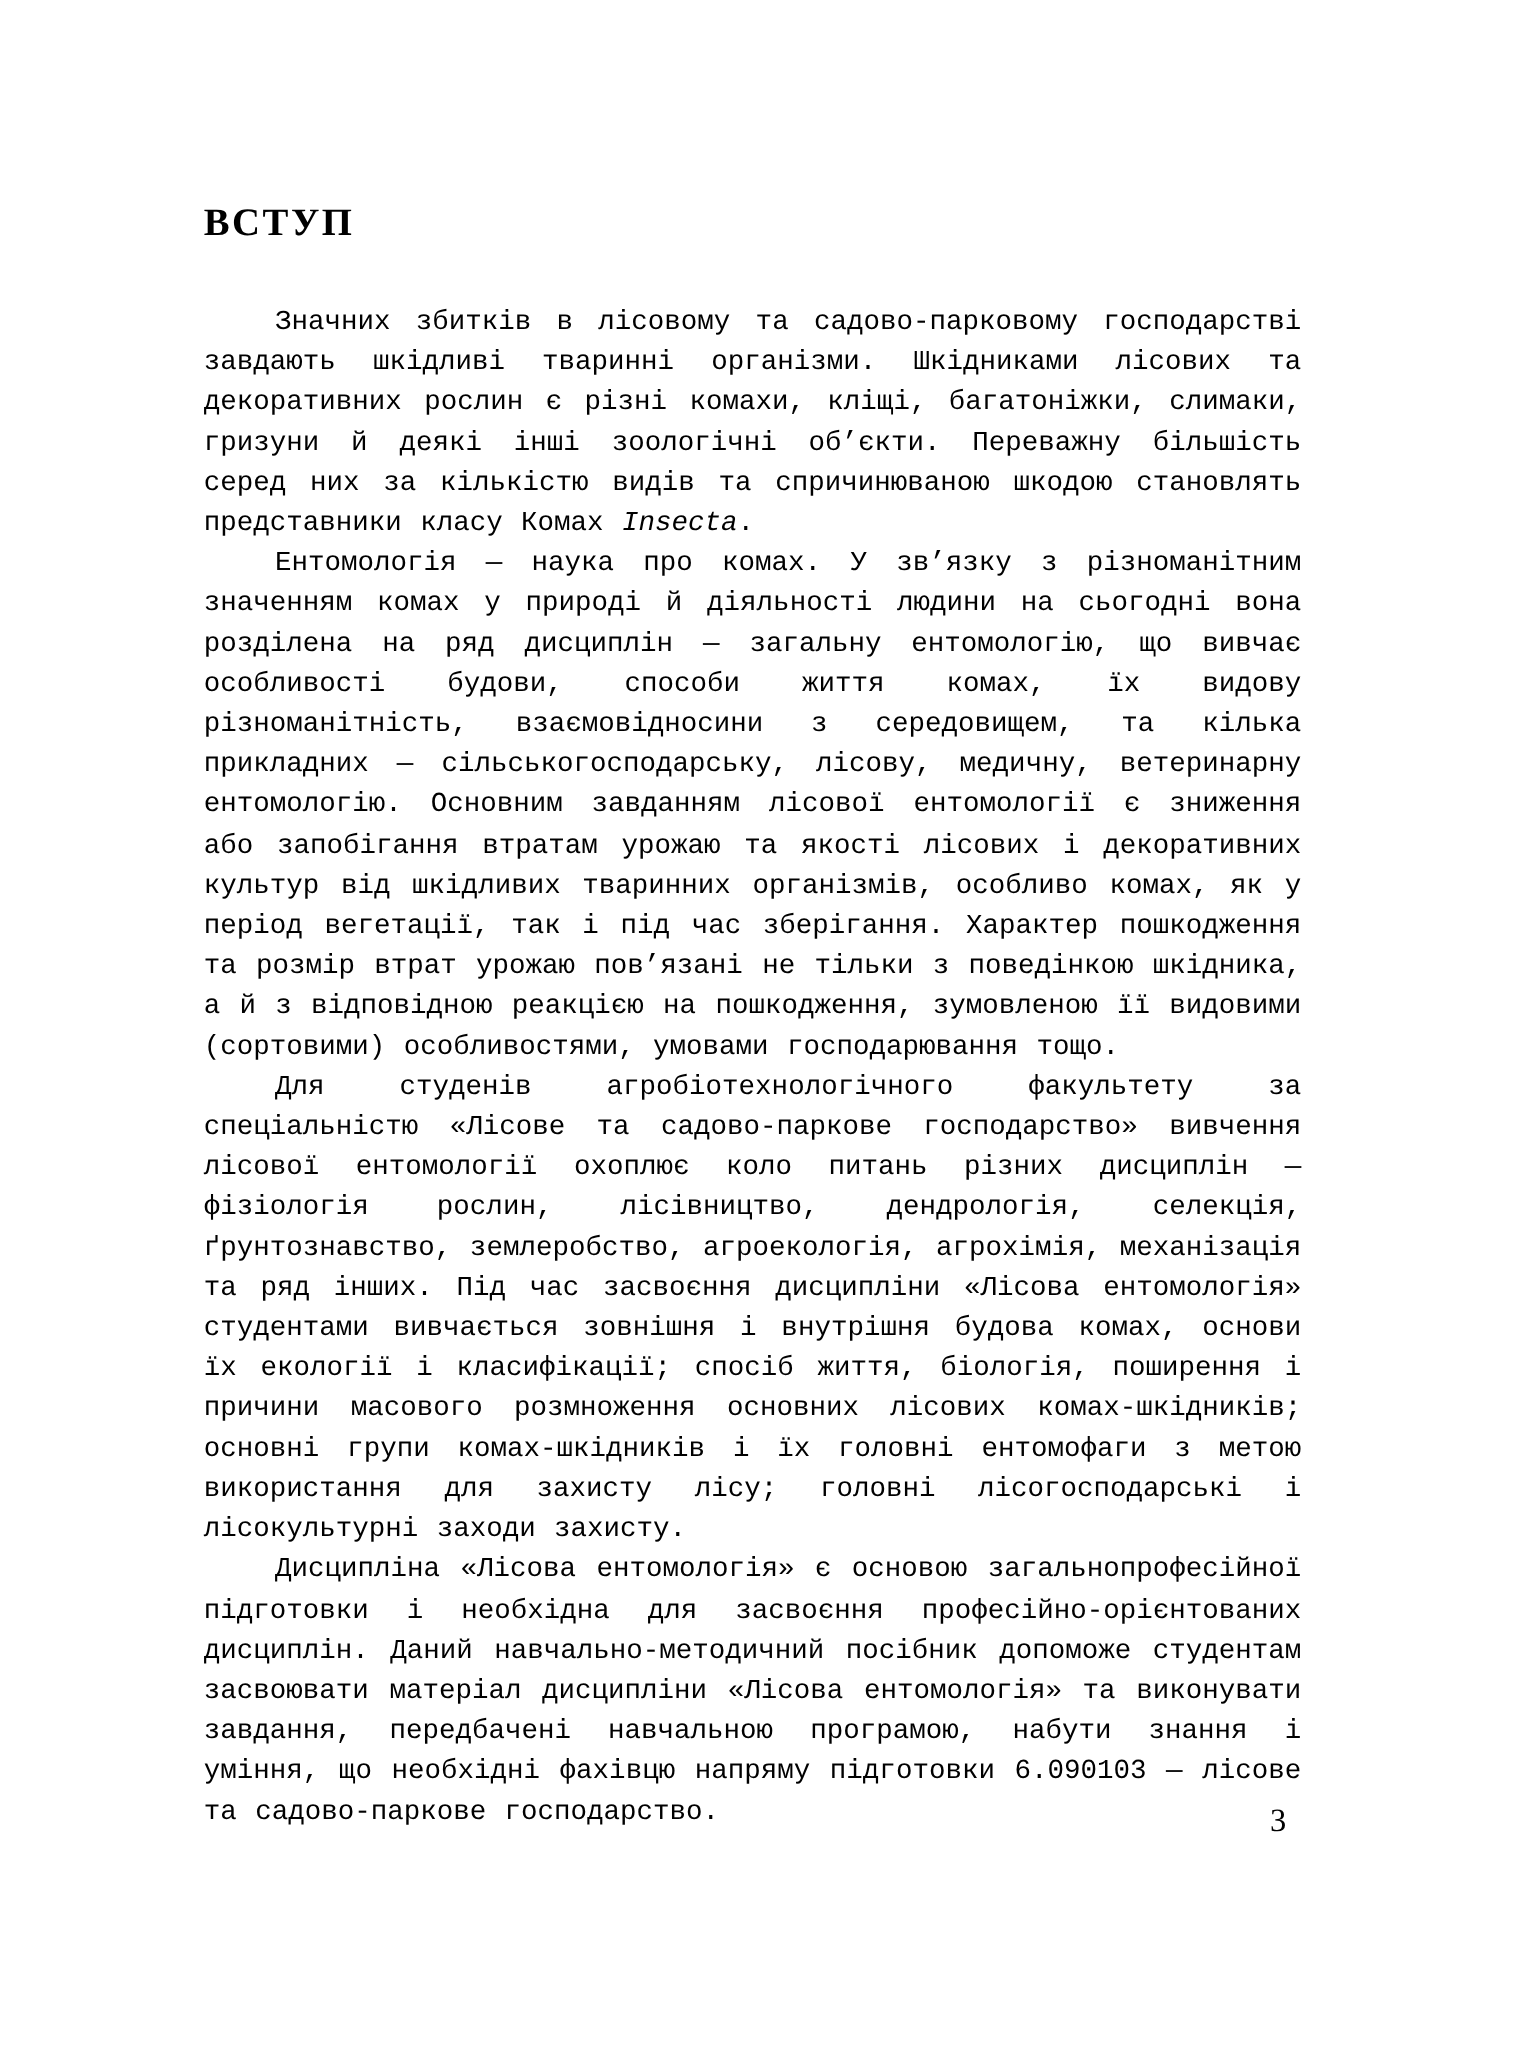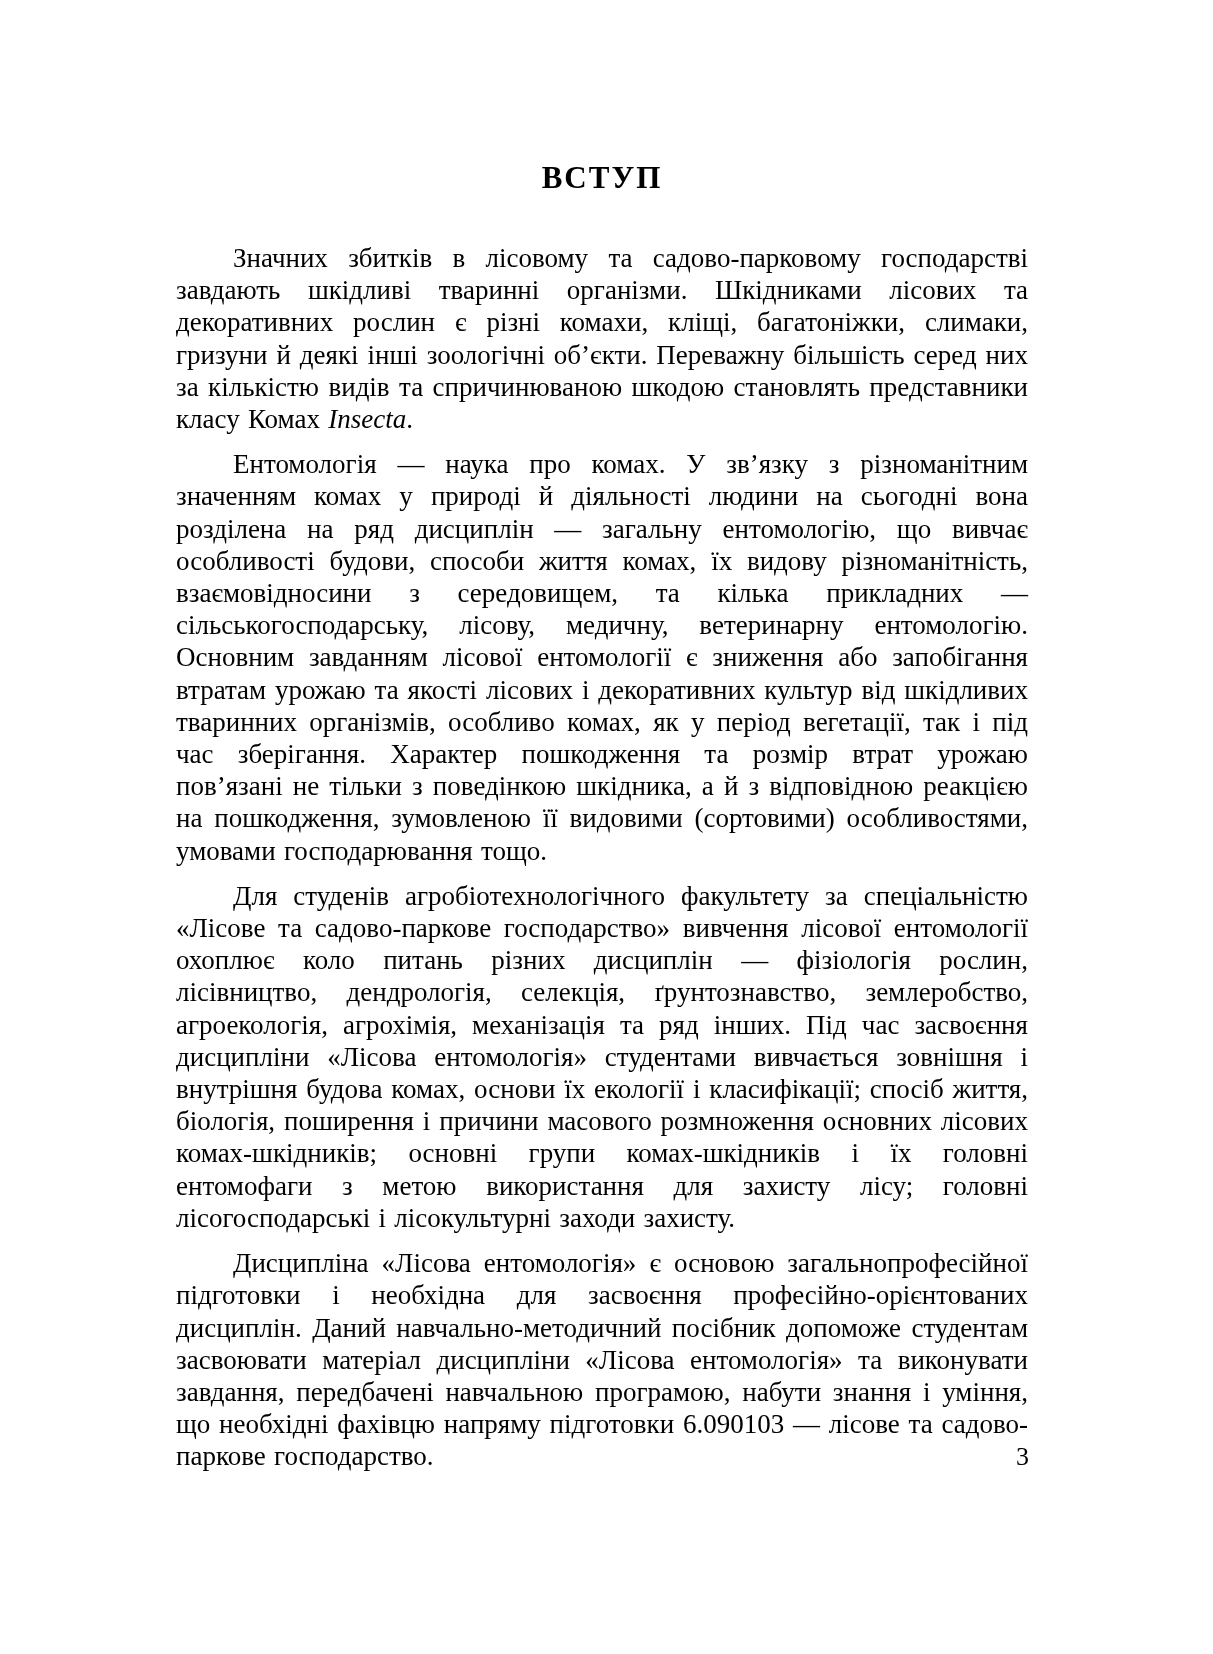--- a/index.html
+++ b/index.html
@@ -20,30 +20,30 @@
   .content {
     position: absolute;
     left: 163px;
     top: 160px;
     width: 878px;
   }
   .title {
     margin: 0 0 46px 0;
     font-size: 31px;
     font-weight: bold;
-    text-align: center;
     letter-spacing: 2px;
   }
   .para {
-    margin: 13px;
-    font-size: 27px;
+    margin: 0;
+    font-size: 22px;
     line-height: 32.2px;
     text-align: justify;
     text-indent: 57px;
     word-spacing: 1.5px;
+    font-family: Liberation Mono, monospace;
   }
   .para .italic-term {
     font-style: italic;
   }
   .page-number {
     position: absolute;
     left: 163px;
     top: 1442px;
     width: 866px;
     text-align: right;

